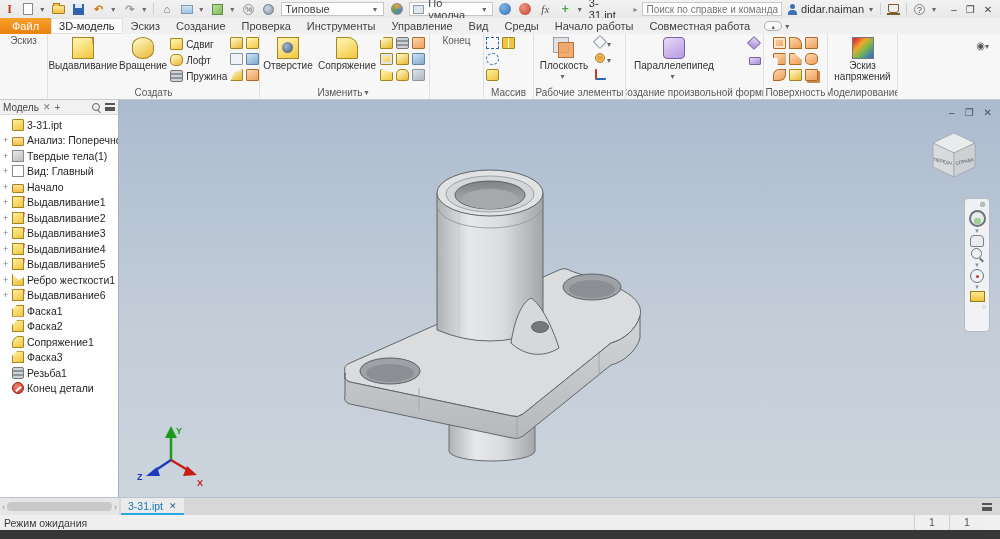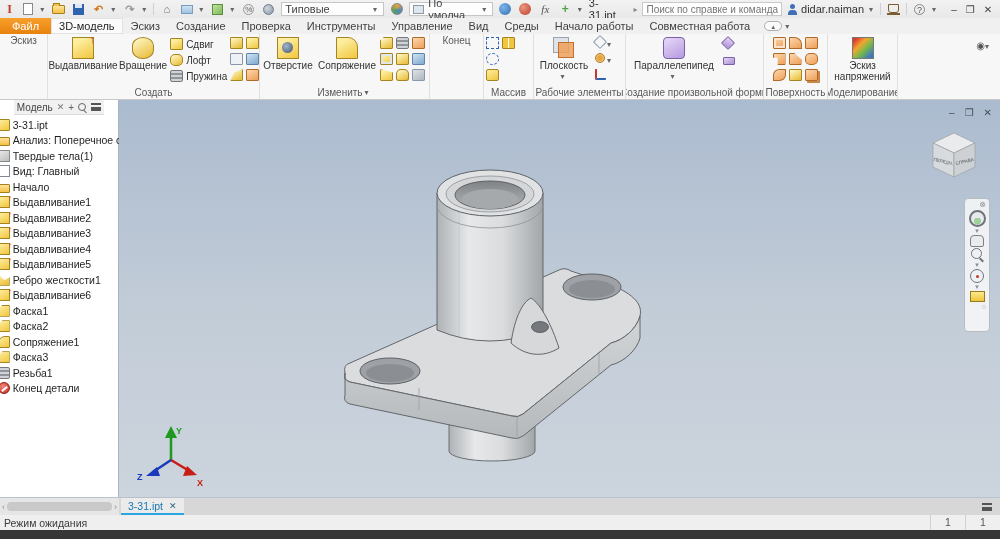--- a/index.html
+++ b/index.html
@@ -73,21 +73,21 @@
   .red-arrow::before { content:"↑"; position:absolute; top:-4px; right:-2px; color:#d1372a; font-size:11px; font-weight:bold; }
   .round-corner { border-radius:0 10px 0 0; }
   .star::after { content:"✦"; position:absolute; top:-5px; right:-4px; color:#e8860d; font-size:9px; }
   .plane-ico { position:relative; }
   .plane-ico::before { content:""; position:absolute; top:0; left:0; width:14px; height:14px; background:#dfe3e7; border:1px solid #9aa2aa; }
   .plane-ico::after { content:""; position:absolute; top:5px; left:5px; width:14px; height:14px; background:rgba(240,160,90,.85); border:1px solid #c07030; }
   .cube-purple { background:linear-gradient(150deg,#e6d9f7,#b79ae0); border:1px solid #7a60a8; border-radius:4px; }
   .sheet-ico { background:linear-gradient(150deg,#eef4fa,#9fc3de); border:1px solid #6f93b0; clip-path:polygon(0 55%,45% 0,100% 25%,100% 100%,20% 100%); }
 
   
-  .browser { position:absolute; top:100px; left:0; width:119px; height:397px; background:#fff; border-right:1px solid #a9b4c0; display:flex; flex-direction:column;align-items:center; }
+  .browser { position:absolute; top:100px; left:0; width:119px; height:397px; background:#fff; border-right:1px solid #a9b4c0; display:flex; flex-direction:column; }
   .bhead { height:15px; background:#f1f1f1; border-bottom:1px solid #dcdcdc; display:flex; align-items:center; font-size:10px; color:#444; padding:0 3px; gap:4px; flex:none; }
   .bhx { color:#777; font-size:9px; }
   .mag { width:9px; height:9px; position:relative; margin-left:auto; }
   .mag::before { content:""; position:absolute; top:0; left:0; width:6px; height:6px; border:1px solid #666; border-radius:50%; }
   .mag::after { content:""; position:absolute; bottom:0; right:0; width:4px; height:1px; background:#666; transform:rotate(45deg); }
   .burger { width:10px; height:8px; border-top:2px solid #555; border-bottom:2px solid #555; position:relative; }
   .burger::before { content:""; position:absolute; top:2px; left:0; right:0; height:2px; background:#555; }
   .tree { flex:1; overflow:hidden; padding-top:2px; }
   .trow { display:flex; align-items:center; height:15.5px; white-space:nowrap; overflow:hidden; font-size:10.5px; color:#1f1f1f; padding-left:3px; }
   .exp { width:9px; flex:none; color:#808080; font-size:9px; text-align:left; }
@@ -127,21 +127,21 @@
   
   .doctabs { position:absolute; top:497px; left:0; right:0; height:18px; background:#d7d7d7; border-top:1px solid #b9c2cc; display:flex; align-items:stretch; }
   .dt-scroll { width:119px; background:#e6e6e6; display:flex; align-items:center; padding:0 2px; gap:2px; flex:none; }
   .dt-arrow { color:#8a8a8a; font-size:9px; }
   .dt-thumb { flex:1; height:9px; background:#c9c9c9; border-radius:4px; }
   .dtab { background:#ebebeb; color:#1878b4; display:flex; align-items:center; padding:0 7px; gap:6px; border-bottom:2px solid #2aa7e0; margin-left:2px; font-size:10.5px; }
   .dtab .x { color:#33627f; font-size:9px; }
   .dt-menu { margin-left:auto; margin-right:8px; align-self:center; }
 
   
-  .status { position:absolute; top:515px; left:0; right:0; height:15px; background:#efefef; display:flex; align-items:center; font-size:10.5px; color:#3c3c3c; }
+  .status { position:absolute; top:515px; left:0; right:16px; height:15px; background:#efefef; display:flex; align-items:center; font-size:10.5px; color:#3c3c3c; }
   .status .msg { padding-left:4px; }
   .st-cell { width:35px; text-align:center; border-left:1px solid #d2d2d2; color:#555; height:100%; line-height:15px; }
   .st-right { margin-left:auto; display:flex; height:100%; }
 
   .taskbar { position:absolute; top:530px; left:0; right:0; height:9px; background:#373737; }
 </style>
 </head>
 <body>
 
 <div class="app">
@@ -343,21 +343,21 @@
               <span class="si" style="background:radial-gradient(circle,#e8a33b 35%,#f6e3c0);border:1px solid #b07a20;border-radius:50%;width:10px;height:10px"></span>
               <span class="chev"></span>
             </span>
           <span class="si" style="background:none;border:none;border-left:2px solid #c0392b;border-bottom:2px solid #2f63b0;width:11px;height:11px"></span>
         </div>
       </div>
       <div class="ptitle">Рабочие элементы</div>
     </div>
 
     <div class="panel" style="width:138px">
-      <div class="pbody" style="justify-content:flex-start">
+      <div class="pbody" style="justify-content:space-between">
         <div class="bigbtn" style="width:92px">
           <span class="bicon cube-purple"></span>
           <span>Параллелепипед</span>
           <span class="chev"></span>
         </div>
         <div style="display:grid;grid-auto-rows:17px;gap:2px;padding-top:2px">
           <span class="si purple" style="transform:rotate(45deg);width:10px;height:10px"></span>
           <span class="si purple" style="width:12px;height:8px"></span>
         </div>
       </div>

